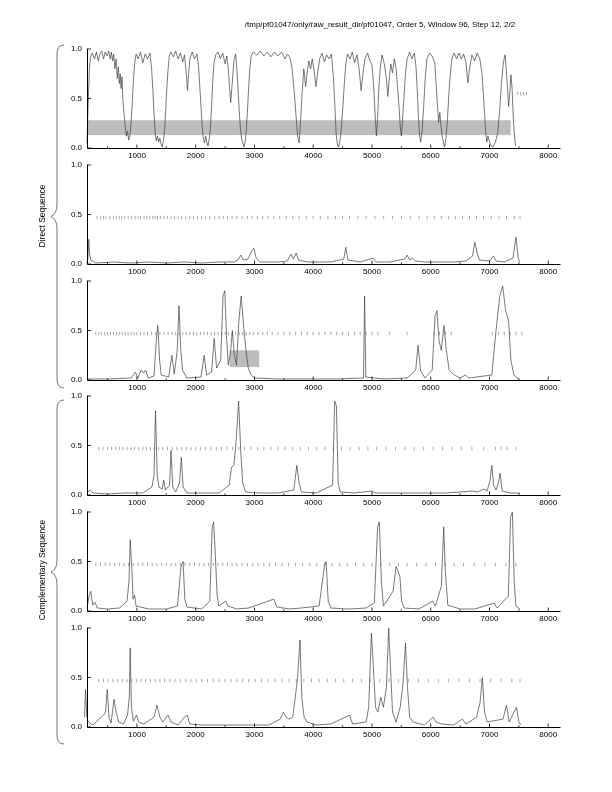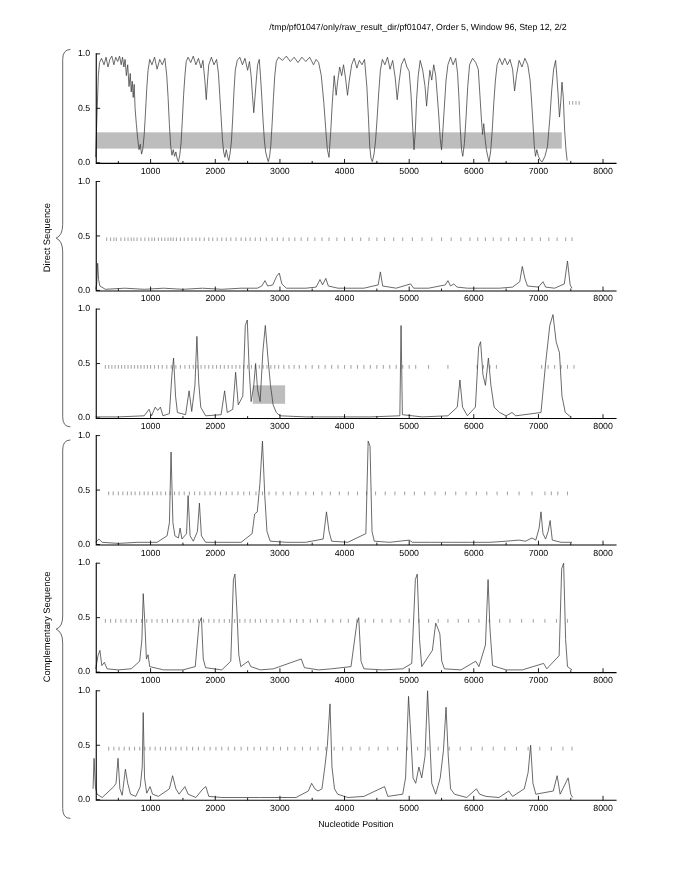--- a/index.html
+++ b/index.html
@@ -68,21 +68,20 @@
         <path d="M0.5,101.0H4M0.5,51.5H4M0.5,2.0H4M20.6,101.5V99.3M49.9,101.5V97.5M79.3,101.5V99.3M108.7,101.5V97.5M138.1,101.5V99.3M167.5,101.5V97.5M196.8,101.5V99.3M226.2,101.5V97.5M255.6,101.5V99.3M285.0,101.5V97.5M314.4,101.5V99.3M343.7,101.5V97.5M373.1,101.5V99.3M402.5,101.5V97.5M431.9,101.5V99.3M461.2,101.5V97.5" fill="none" stroke="#000000" stroke-width="0.8"></path>
       </svg>
       <svg class="panel-svg" width="474" height="104" style="left: 87px; top: 626px;">
         <path d="M11.8,52.8V56.2M16.5,52.8V56.2M21.2,52.8V56.2M25.9,52.8V56.2M30.6,52.8V56.2M35.3,52.8V56.2M40.0,52.8V56.2M44.7,52.8V56.2M49.4,52.8V56.2M54.1,52.8V56.2M58.8,52.8V56.2M63.5,52.8V56.2M68.2,52.8V56.2M72.9,52.8V56.2M77.6,52.8V56.2M82.8,52.8V56.2M88.1,52.8V56.2M93.4,52.8V56.2M98.7,52.8V56.2M104.0,52.8V56.2M109.3,52.8V56.2M114.6,52.8V56.2M120.5,52.8V56.2M126.3,52.8V56.2M132.2,52.8V56.2M138.1,52.8V56.2M144.0,52.8V56.2M149.8,52.8V56.2M155.7,52.8V56.2M161.6,52.8V56.2M168.0,52.8V56.2M174.5,52.8V56.2M181.0,52.8V56.2M188.0,52.8V56.2M195.1,52.8V56.2M202.1,52.8V56.2M209.2,52.8V56.2M216.8,52.8V56.2M224.5,52.8V56.2M232.1,52.8V56.2M240.3,52.8V56.2M248.5,52.8V56.2M256.8,52.8V56.2M265.6,52.8V56.2M274.4,52.8V56.2M283.2,52.8V56.2M292.6,52.8V56.2M302.0,52.8V56.2M311.4,52.8V56.2M321.4,52.8V56.2M331.4,52.8V56.2M341.4,52.8V56.2M351.4,52.8V56.2M361.4,52.8V56.2M371.9,52.8V56.2M382.5,52.8V56.2M393.1,52.8V56.2M403.7,52.8V56.2M414.2,52.8V56.2M424.8,52.8V56.2M433.0,52.8V56.2" stroke="#a8a8a8" stroke-width="1" fill="none"></path>
         <polyline points="-2.4,91.1 -1.5,63.4 -0.3,89.1 1.2,96.0 5.9,99.0 16.5,89.1 18.5,86.1 20.3,63.4 22.0,91.1 24.1,97.0 27.0,73.3 29.1,86.1 31.7,96.0 36.4,98.0 40.5,89.1 42.3,71.3 43.2,21.8 44.4,81.2 46.4,95.1 49.4,89.1 51.7,96.0 57.0,98.0 67.0,91.1 69.9,79.2 72.9,91.1 75.8,96.0 81.1,89.1 84.0,96.0 91.1,99.0 97.5,91.1 100.2,89.1 102.8,98.0 114.6,99.0 132.2,99.0 149.8,99.0 167.5,99.0 182.1,99.0 193.3,93.1 196.3,86.1 199.2,91.1 202.1,93.1 205.7,91.1 208.3,71.3 210.6,51.5 213.0,13.9 214.8,71.3 217.1,91.1 220.0,96.0 229.2,99.0 243.8,98.0 262.6,89.1 265.6,98.0 279.1,96.0 281.7,81.2 284.4,7.0 286.4,41.6 288.5,81.2 290.9,86.1 293.8,71.3 296.4,81.2 299.4,61.4 301.7,2.0 303.5,41.6 305.5,86.1 309.1,96.0 313.2,81.2 316.1,56.5 318.5,16.9 320.5,61.4 322.6,91.1 326.1,96.0 337.3,99.0 346.1,91.1 349.0,96.0 354.9,98.0 366.6,99.0 375.5,93.1 379.0,98.0 389.6,91.1 393.1,76.3 395.4,51.5 397.5,86.1 400.1,96.0 416.0,93.1 419.5,79.2 422.2,96.0 429.5,81.2 431.9,96.0 433.6,99.0" fill="none" stroke="#3f3f3f" stroke-width="0.7" stroke-linejoin="round"></polyline>
         <path d="M0.5,1.5V101.5H473.5" fill="none" stroke="#000000" stroke-width="1"></path>
         <path d="M0.5,101.0H4M0.5,51.5H4M0.5,2.0H4M20.6,101.5V99.3M49.9,101.5V97.5M79.3,101.5V99.3M108.7,101.5V97.5M138.1,101.5V99.3M167.5,101.5V97.5M196.8,101.5V99.3M226.2,101.5V97.5M255.6,101.5V99.3M285.0,101.5V97.5M314.4,101.5V99.3M343.7,101.5V97.5M373.1,101.5V99.3M402.5,101.5V97.5M431.9,101.5V99.3M461.2,101.5V97.5" fill="none" stroke="#000000" stroke-width="0.8"></path>
       </svg>
     </div>
 
-  <div class="xlabel">Nucleotide Position</div>
 <div class="ytick-label" style="left: 56px; top: 143px;">0.0</div>
     <div class="ytick-label" style="left: 56px; top: 93.5px;">0.5</div>
     <div class="ytick-label" style="left: 56px; top: 44px;">1.0</div>
     <div class="xtick-label" style="left: 116.944px; top: 151px;">1000</div>
     <div class="xtick-label" style="left: 175.702px; top: 151px;">2000</div>
     <div class="xtick-label" style="left: 234.46px; top: 151px;">3000</div>
     <div class="xtick-label" style="left: 293.217px; top: 151px;">4000</div>
     <div class="xtick-label" style="left: 351.975px; top: 151px;">5000</div>
     <div class="xtick-label" style="left: 410.733px; top: 151px;">6000</div>
     <div class="xtick-label" style="left: 469.491px; top: 151px;">7000</div>

